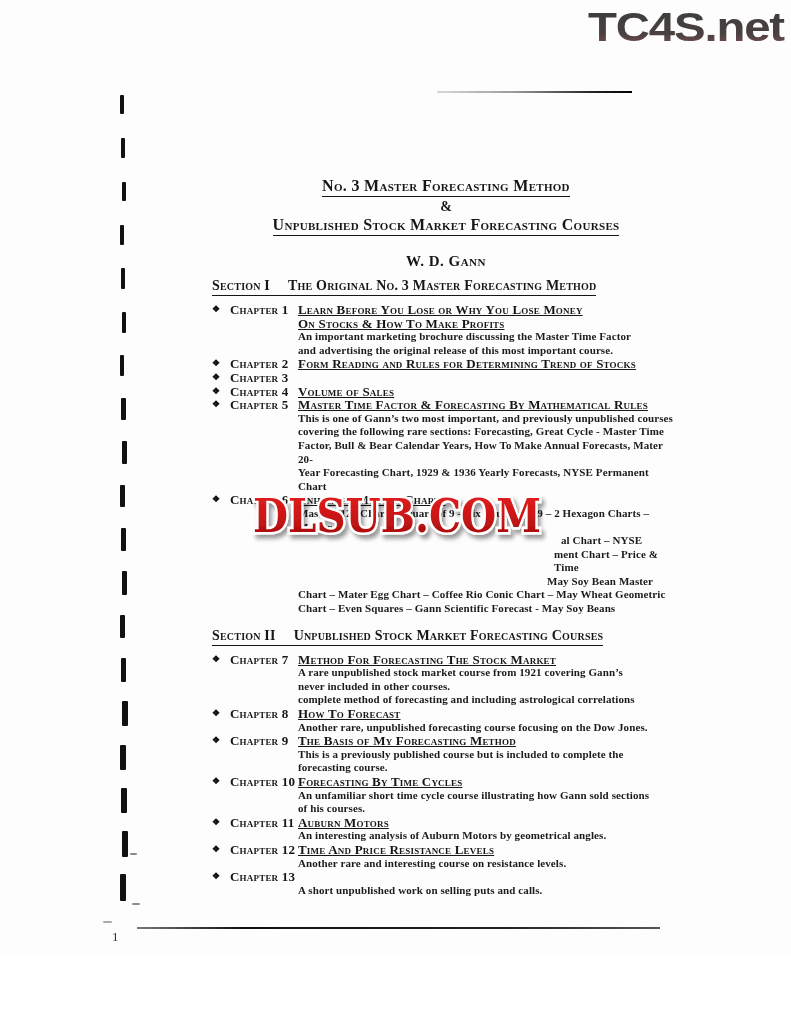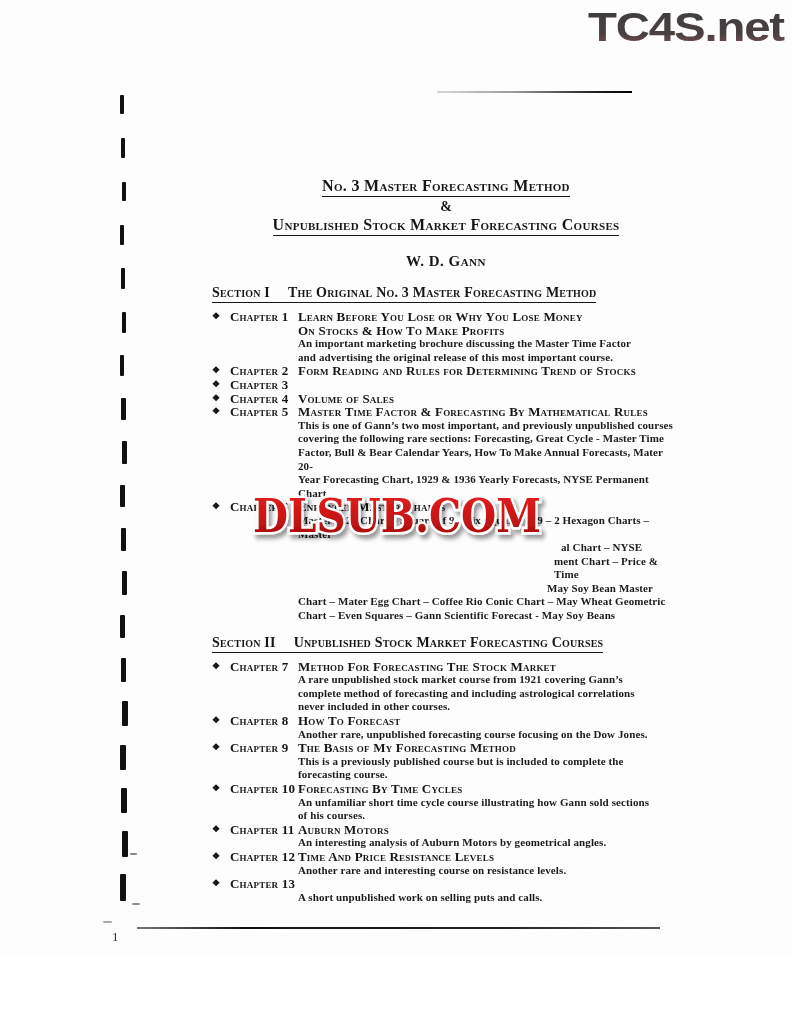--- a/index.html
+++ b/index.html
@@ -24,31 +24,31 @@
   .wm-center{position:absolute;left:246px;top:485px;z-index:5;}
 
   
   .content{position:absolute;left:212px;top:176px;width:468px;}
   .titleblock{text-align:center;font-weight:bold;}
   .title-line{display:inline-block;font-size:16px;font-variant:small-caps;letter-spacing:.3px;
     border-bottom:1.5px solid #161616;padding-bottom:1px;line-height:19px;}
   .amp{font-size:14px;line-height:17px;font-weight:bold;}
   .author{margin-top:17px;font-size:15px;font-variant:small-caps;font-weight:bold;letter-spacing:.5px;}
 
-  .section-heading{margin-top:15px;margin-bottom:7px;font-weight:bold;font-size:14px;
+  .section-heading{margin-top:8px;margin-bottom:7px;font-weight:bold;font-size:14px;
     font-variant:small-caps;letter-spacing:.2px;}
   .section-heading .inner{display:inline-block;border-bottom:1.5px solid #161616;padding-bottom:1px;}
   .section-heading .slabel{margin-right:18px;}
   .section-heading.second{margin-top:12px;}
 
   .chapter{display:grid;grid-template-columns:18px 68px 1fr;align-items:start;
     font-weight:bold;line-height:13.6px;}
   .bullet{font-size:9px;line-height:13.6px;color:#111;}
   .chlabel{font-size:13px;font-variant:small-caps;letter-spacing:.2px;}
-  .chtitle{font-size:13px;font-variant:small-caps;letter-spacing:.2px;white-space:pre-line;}
+  .chtitle{font-size:13px;font-variant:small-caps;letter-spacing:.2px;white-space:pre-line;text-decoration:underline;}
   .desc-line{margin-left:86px;font-size:11px;font-weight:bold;line-height:13.6px;
     letter-spacing:.1px;color:#1b1b1b;}
 </style>
 </head>
 <body>
 
 <div class="page">
 
   <div class="wm-topright">
     <svg width="202" height="52" viewBox="0 0 202 52">
@@ -141,22 +141,22 @@
         <div class="desc-line" style="padding-left: 249px;">May Soy Bean Master</div>
         <div class="desc-line">Chart – Mater Egg Chart – Coffee Rio Conic Chart – May Wheat Geometric</div>
         <div class="desc-line">Chart – Even Squares – Gann Scientific Forecast -  May Soy Beans</div>
         <div class="section-heading second"><span class="inner"><span class="slabel">Section II</span><span>Unpublished Stock Market Forecasting Courses</span></span></div>
         <div class="chapter">
           <span class="bullet">❖</span>
           <span class="chlabel">Chapter 7</span>
           <span class="chtitle">Method For Forecasting The Stock Market</span>
         </div>
         <div class="desc-line">A rare unpublished stock market course from 1921 covering Gann’s</div>
+        <div class="desc-line">never included in other courses.</div>
         <div class="desc-line">complete method of forecasting and including astrological correlations</div>
-        <div class="desc-line">never included in other courses.</div>
         <div class="chapter">
           <span class="bullet">❖</span>
           <span class="chlabel">Chapter 8</span>
           <span class="chtitle">How To Forecast</span>
         </div>
         <div class="desc-line">Another rare, unpublished forecasting course focusing on the Dow Jones.</div>
         <div class="chapter">
           <span class="bullet">❖</span>
           <span class="chlabel">Chapter 9</span>
           <span class="chtitle">The Basis of My Forecasting Method</span>

